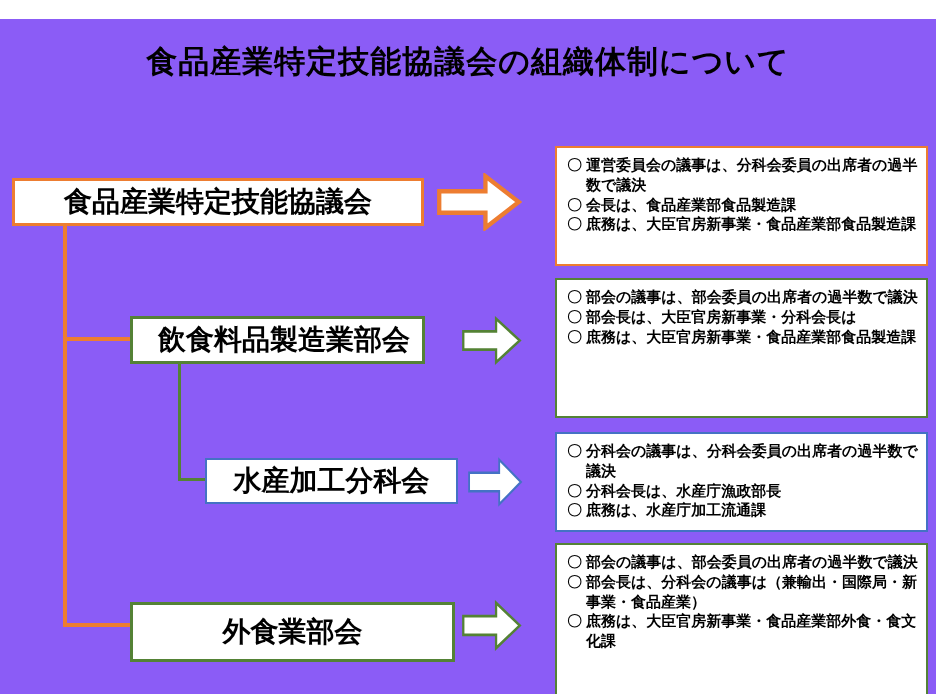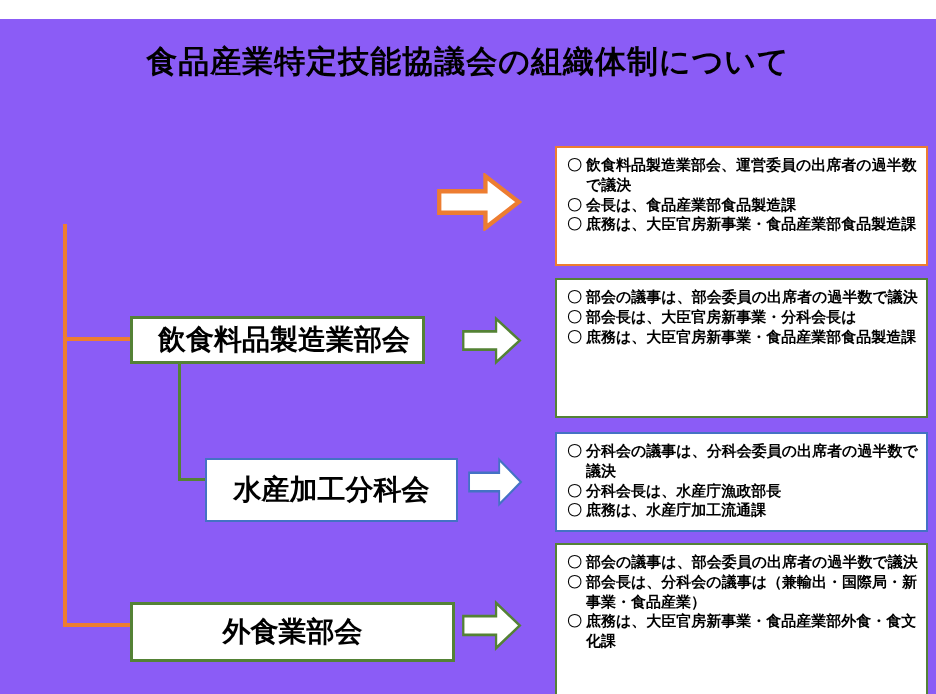--- a/index.html
+++ b/index.html
@@ -39,26 +39,29 @@
 <div class="slide">
 
   <h1 class="title">食品産業特定技能協議会の組織体制について</h1>
 
   <div class="conn" style="left: 63px; top: 205px; width: 4px; height: 403px; background-color: rgb(237, 125, 49);"></div>
   <div class="conn" style="left: 63px; top: 318px; width: 67px; height: 4px; background-color: rgb(237, 125, 49);"></div>
   <div class="conn" style="left: 63px; top: 604px; width: 67px; height: 4px; background-color: rgb(237, 125, 49);"></div>
   <div class="conn" style="left: 178px; top: 343px; width: 3px; height: 119px; background-color: rgb(84, 130, 53);"></div>
   <div class="conn" style="left: 178px; top: 459px; width: 27px; height: 3px; background-color: rgb(84, 130, 53);"></div>
 
+  <div class="node" style="left: 12px; top: 159px; width: 412px; height: 48px; border-color: rgb(237, 125, 49);">
+    <span>食品産業特定技能協議会</span>
+  </div>
 
   <div class="node" style="left: 130px; top: 297px; width: 295px; height: 48px; border-color: rgb(84, 130, 53); padding-left: 13px;">
     <span>飲食料品製造業部会</span>
   </div>
 
-  <div class="node" style="left: 205px; top: 439px; width: 253px; height: 64px; border-width: 2px; border-color: rgb(68, 114, 196);">
+  <div class="node" style="left: 205px; top: 439px; width: 253px; height: 46px; border-width: 2px; border-color: rgb(68, 114, 196);">
     <span>水産加工分科会</span>
   </div>
 
   <div class="node" style="left: 130px; top: 583px; width: 325px; height: 60px; border-color: rgb(84, 130, 53);">
     <span>外食業部会</span>
   </div>
 
   <svg class="arrow" style="left:436px; top:154px;" width="86" height="58" viewBox="0 0 80 54" preserveAspectRatio="none">
     <polygon points="3,17 46,17 46,3 77,27 46,51 46,37 3,37" fill="#ffffff" stroke-width="4" stroke-linejoin="miter" stroke="#ED7D31"></polygon>
   </svg>
@@ -71,21 +74,21 @@
     <polygon points="3,17 46,17 46,3 77,27 46,51 46,37 3,37" fill="#ffffff" stroke-width="2.6" stroke-linejoin="miter" stroke="#4472C4"></polygon>
   </svg>
 
   <svg class="arrow" style="left:461px; top:581px;" width="61" height="51" viewBox="0 0 80 54" preserveAspectRatio="none">
     <polygon points="3,17 46,17 46,3 77,27 46,51 46,37 3,37" fill="#ffffff" stroke-width="3" stroke-linejoin="miter" stroke="#548235"></polygon>
   </svg>
 
   <div class="detail" style="left: 555px; top: 127px; min-height: 120px; border-color: rgb(237, 125, 49);">
     <div class="li">
       <span class="bullet">〇</span>
-      <span class="txt">飲食料品製造業部会、運営委員の出席者の過半数で議決</span>
+      <span class="txt">運営委員会の議事は、分科会委員の出席者の過半数で議決</span>
     </div>
     <div class="li">
       <span class="bullet">〇</span>
       <span class="txt">会長は、食品産業部食品製造課</span>
     </div>
     <div class="li">
       <span class="bullet">〇</span>
       <span class="txt">庶務は、大臣官房新事業・食品産業部食品製造課</span>
     </div>
   </div>

